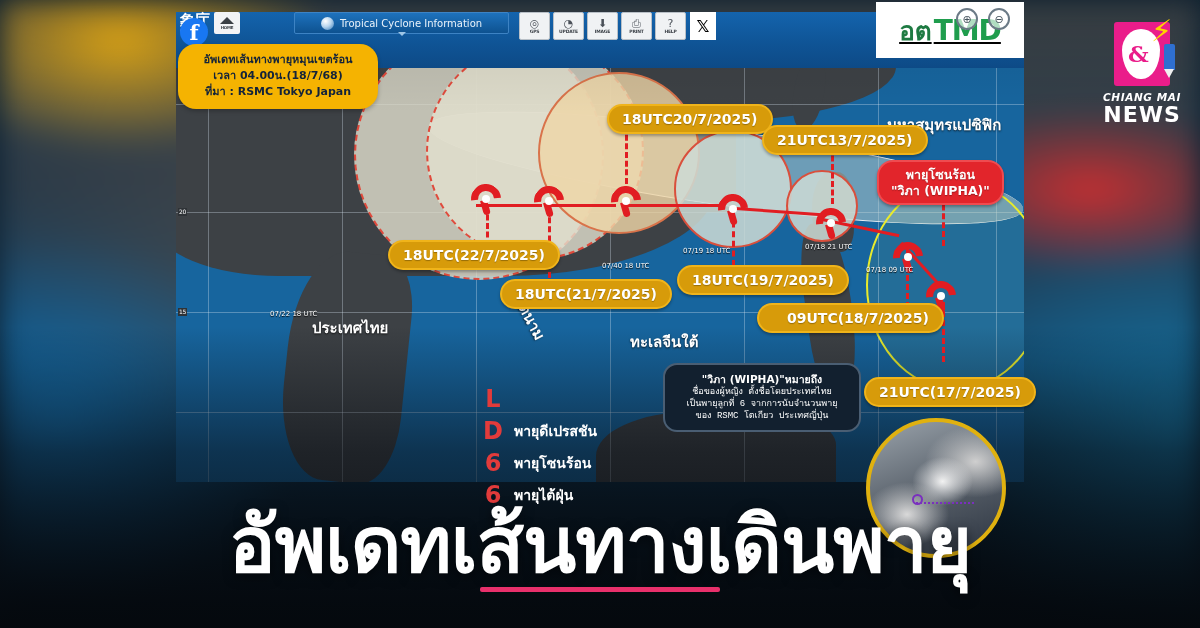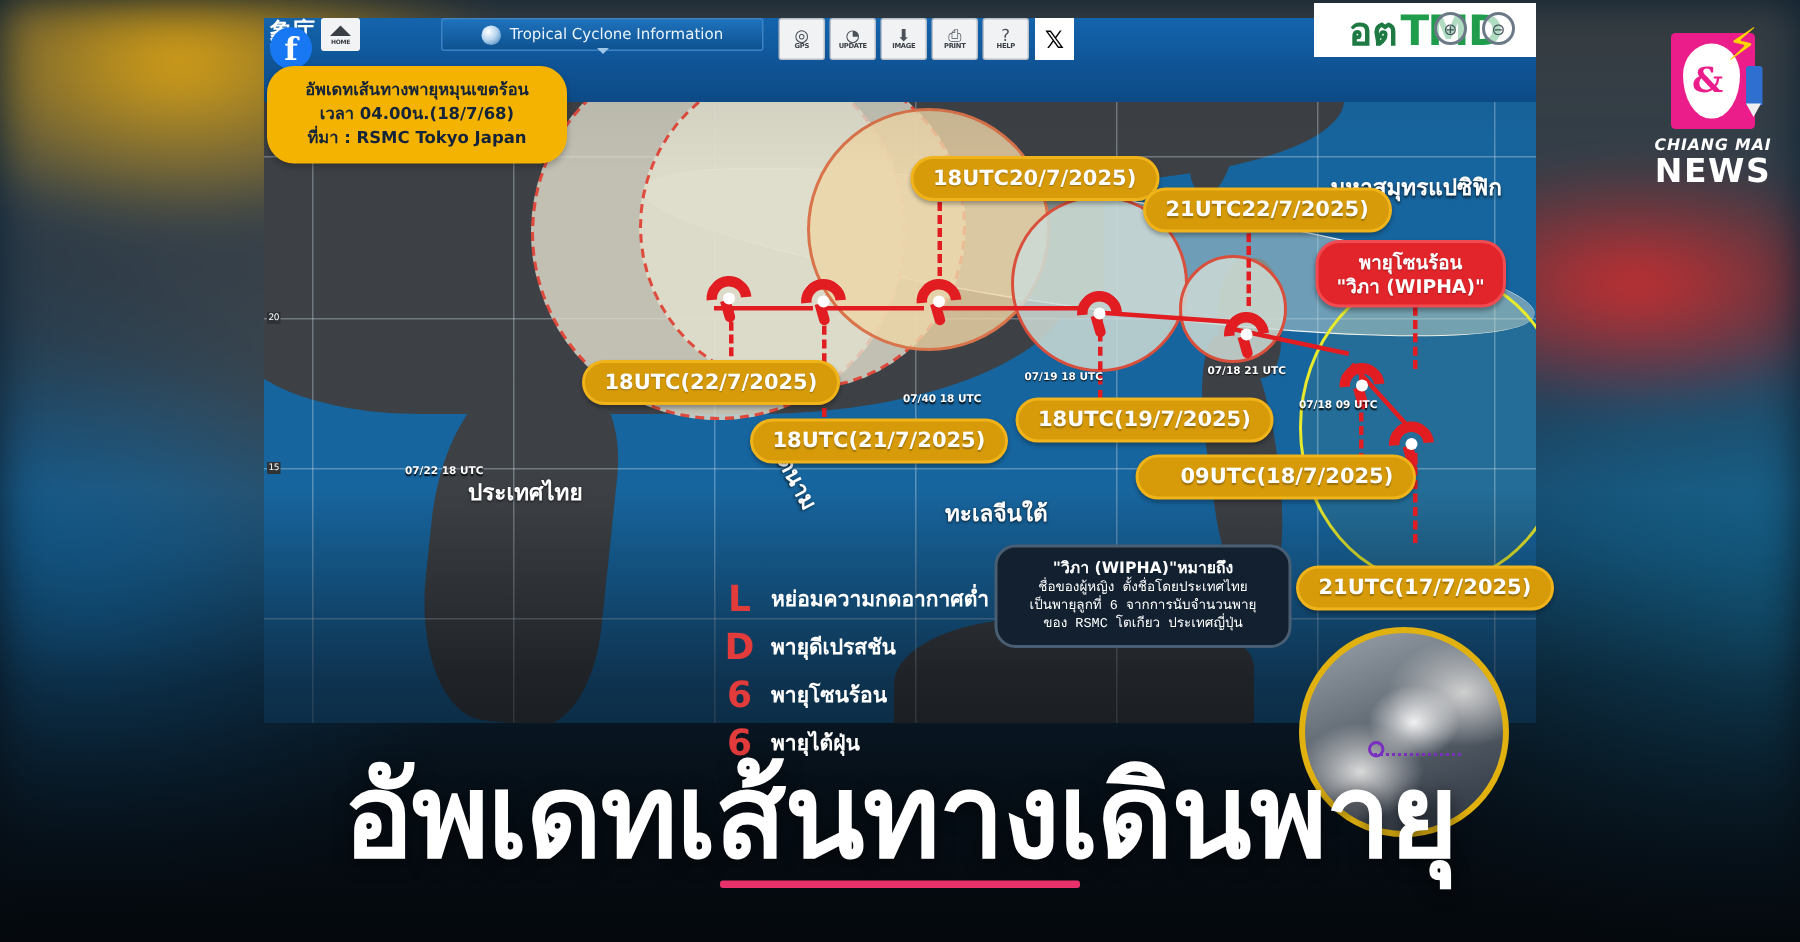--- a/index.html
+++ b/index.html
@@ -95,22 +95,22 @@
   }
   #fb-badge{
     position:absolute; left:4px; top:8px; width:28px; height:28px; border-radius:50%;
     background:#1877f2; color:#fff; font-size:21px; font-weight:bold;
     display:flex; align-items:center; justify-content:center;
     font-family:"DejaVu Serif",serif; z-index:11;
   }
 
   
   #tmd{
-    position:absolute; right:2px; top:2px; width:148px; height:36px;
-    background:#fff; display:flex; align-items:center; justify-content:center; z-index:10;
+    position:absolute; right:2px; top:2px; width:148px; height:56px;
+    background:#fff; display:flex; align-items:center; justify-content:center; z-index:10;text-decoration:underline;
   }
   #tmd-text{ font-size:28px; font-weight:bold; color:#1f9d4d; letter-spacing:-1px; }
   #tmd-mark{
     font-size:26px; color:#1e7a42; font-weight:bold;
     font-family:"DejaVu Serif",serif; margin-right:2px;
   }
   .magn{
     position:absolute; top:6px; width:22px; height:22px; border-radius:50%;
     border:2px solid #6b7a86; font-size:11px; color:#44525c;
     display:flex; align-items:center; justify-content:center; background:rgba(255,255,255,.65);
@@ -186,21 +186,21 @@
     border-radius:0 0 4px 4px; left:13px; top:18px; transform:rotate(-16deg);
   }
   .storm .eye{
     position:absolute; width:8px; height:8px; border-radius:50%; background:#fff; z-index:2;
   }
   .trk-line{ position:absolute; background:#e11d22; height:3px; z-index:5; }
   .lead{
     position:absolute; width:0; border-left:3px dashed #e11d22; z-index:5;
   }
   .utcstamp{
-    position:absolute; color:#fff; font-size:7px; font-weight:bold; z-index:7;
+    position:absolute; color:#fff; font-size:7px; font-weight:normal; z-index:7;
     text-shadow:0 1px 1px #000; white-space:nowrap;
   }
   #sat-inset{
     position:absolute; left:866px; top:418px; width:140px; height:140px;
     border-radius:50%; border:4px solid #e0b10f; z-index:13; overflow:hidden;
     background:
       radial-gradient(42px 34px at 55% 45%, #f2f2f2, rgba(210,210,210,0) 72%),
       radial-gradient(60px 46px at 28% 70%, #d9d9d9, rgba(190,190,190,0) 70%),
       radial-gradient(70px 50px at 80% 30%, #cfcfcf, rgba(170,170,170,0) 72%),
       linear-gradient(160deg,#9aa3ab,#545c66 55%,#2c3440);
@@ -427,39 +427,38 @@
   <div>ที่มา : RSMC Tokyo Japan</div>
 </div>
 
 <div class="chip chip-red" style="left:877px;top:160px;">
   <span>พายุโซนร้อน</span>
   <span>"วิภา (WIPHA)"</span>
 </div>
 
 <div id="chip-list">
     <div class="chip chip-gold" style="left: 607px; top: 104px;">18UTC20/7/2025)</div>
-    <div class="chip chip-gold" style="left: 762px; top: 125px;">21UTC22/7/2025)</div>
+    <div class="chip chip-gold" style="left: 762px; top: 125px;">21UTC13/7/2025)</div>
     <div class="chip chip-gold" style="left: 388px; top: 240px;">18UTC(22/7/2025)</div>
     <div class="chip chip-gold" style="left: 500px; top: 279px;">18UTC(21/7/2025)</div>
     <div class="chip chip-gold" style="left: 677px; top: 265px;">18UTC(19/7/2025)</div>
     <div class="chip chip-gold" style="left: 757px; top: 303px; padding-left: 28px;">09UTC(18/7/2025)</div>
     <div class="chip chip-gold" style="left: 864px; top: 377px;">21UTC(17/7/2025)</div>
   </div>
 
 <div id="infobox">
   <div class="ttl">"วิภา (WIPHA)"หมายถึง</div>
   <div class="ln">ชื่อของผู้หญิง  ตั้งชื่อโดยประเทศไทย</div>
   <div class="ln">เป็นพายุลูกที่ 6 จากการนับจำนวนพายุ</div>
   <div class="ln">ของ RSMC โตเกียว ประเทศญี่ปุ่น</div>
 </div>
 
 <div id="legend">
     <div class="lg-row">
       <div class="lg-sym">L</div>
-      <div class="lg-txt">หย่อมความกดอากาศต่ำ</div>
     </div>
     <div class="lg-row">
       <div class="lg-sym">D</div>
       <div class="lg-txt">พายุดีเปรสชัน</div>
     </div>
     <div class="lg-row">
       <div class="lg-sym">6</div>
       <div class="lg-txt">พายุโซนร้อน</div>
     </div>
     <div class="lg-row">

